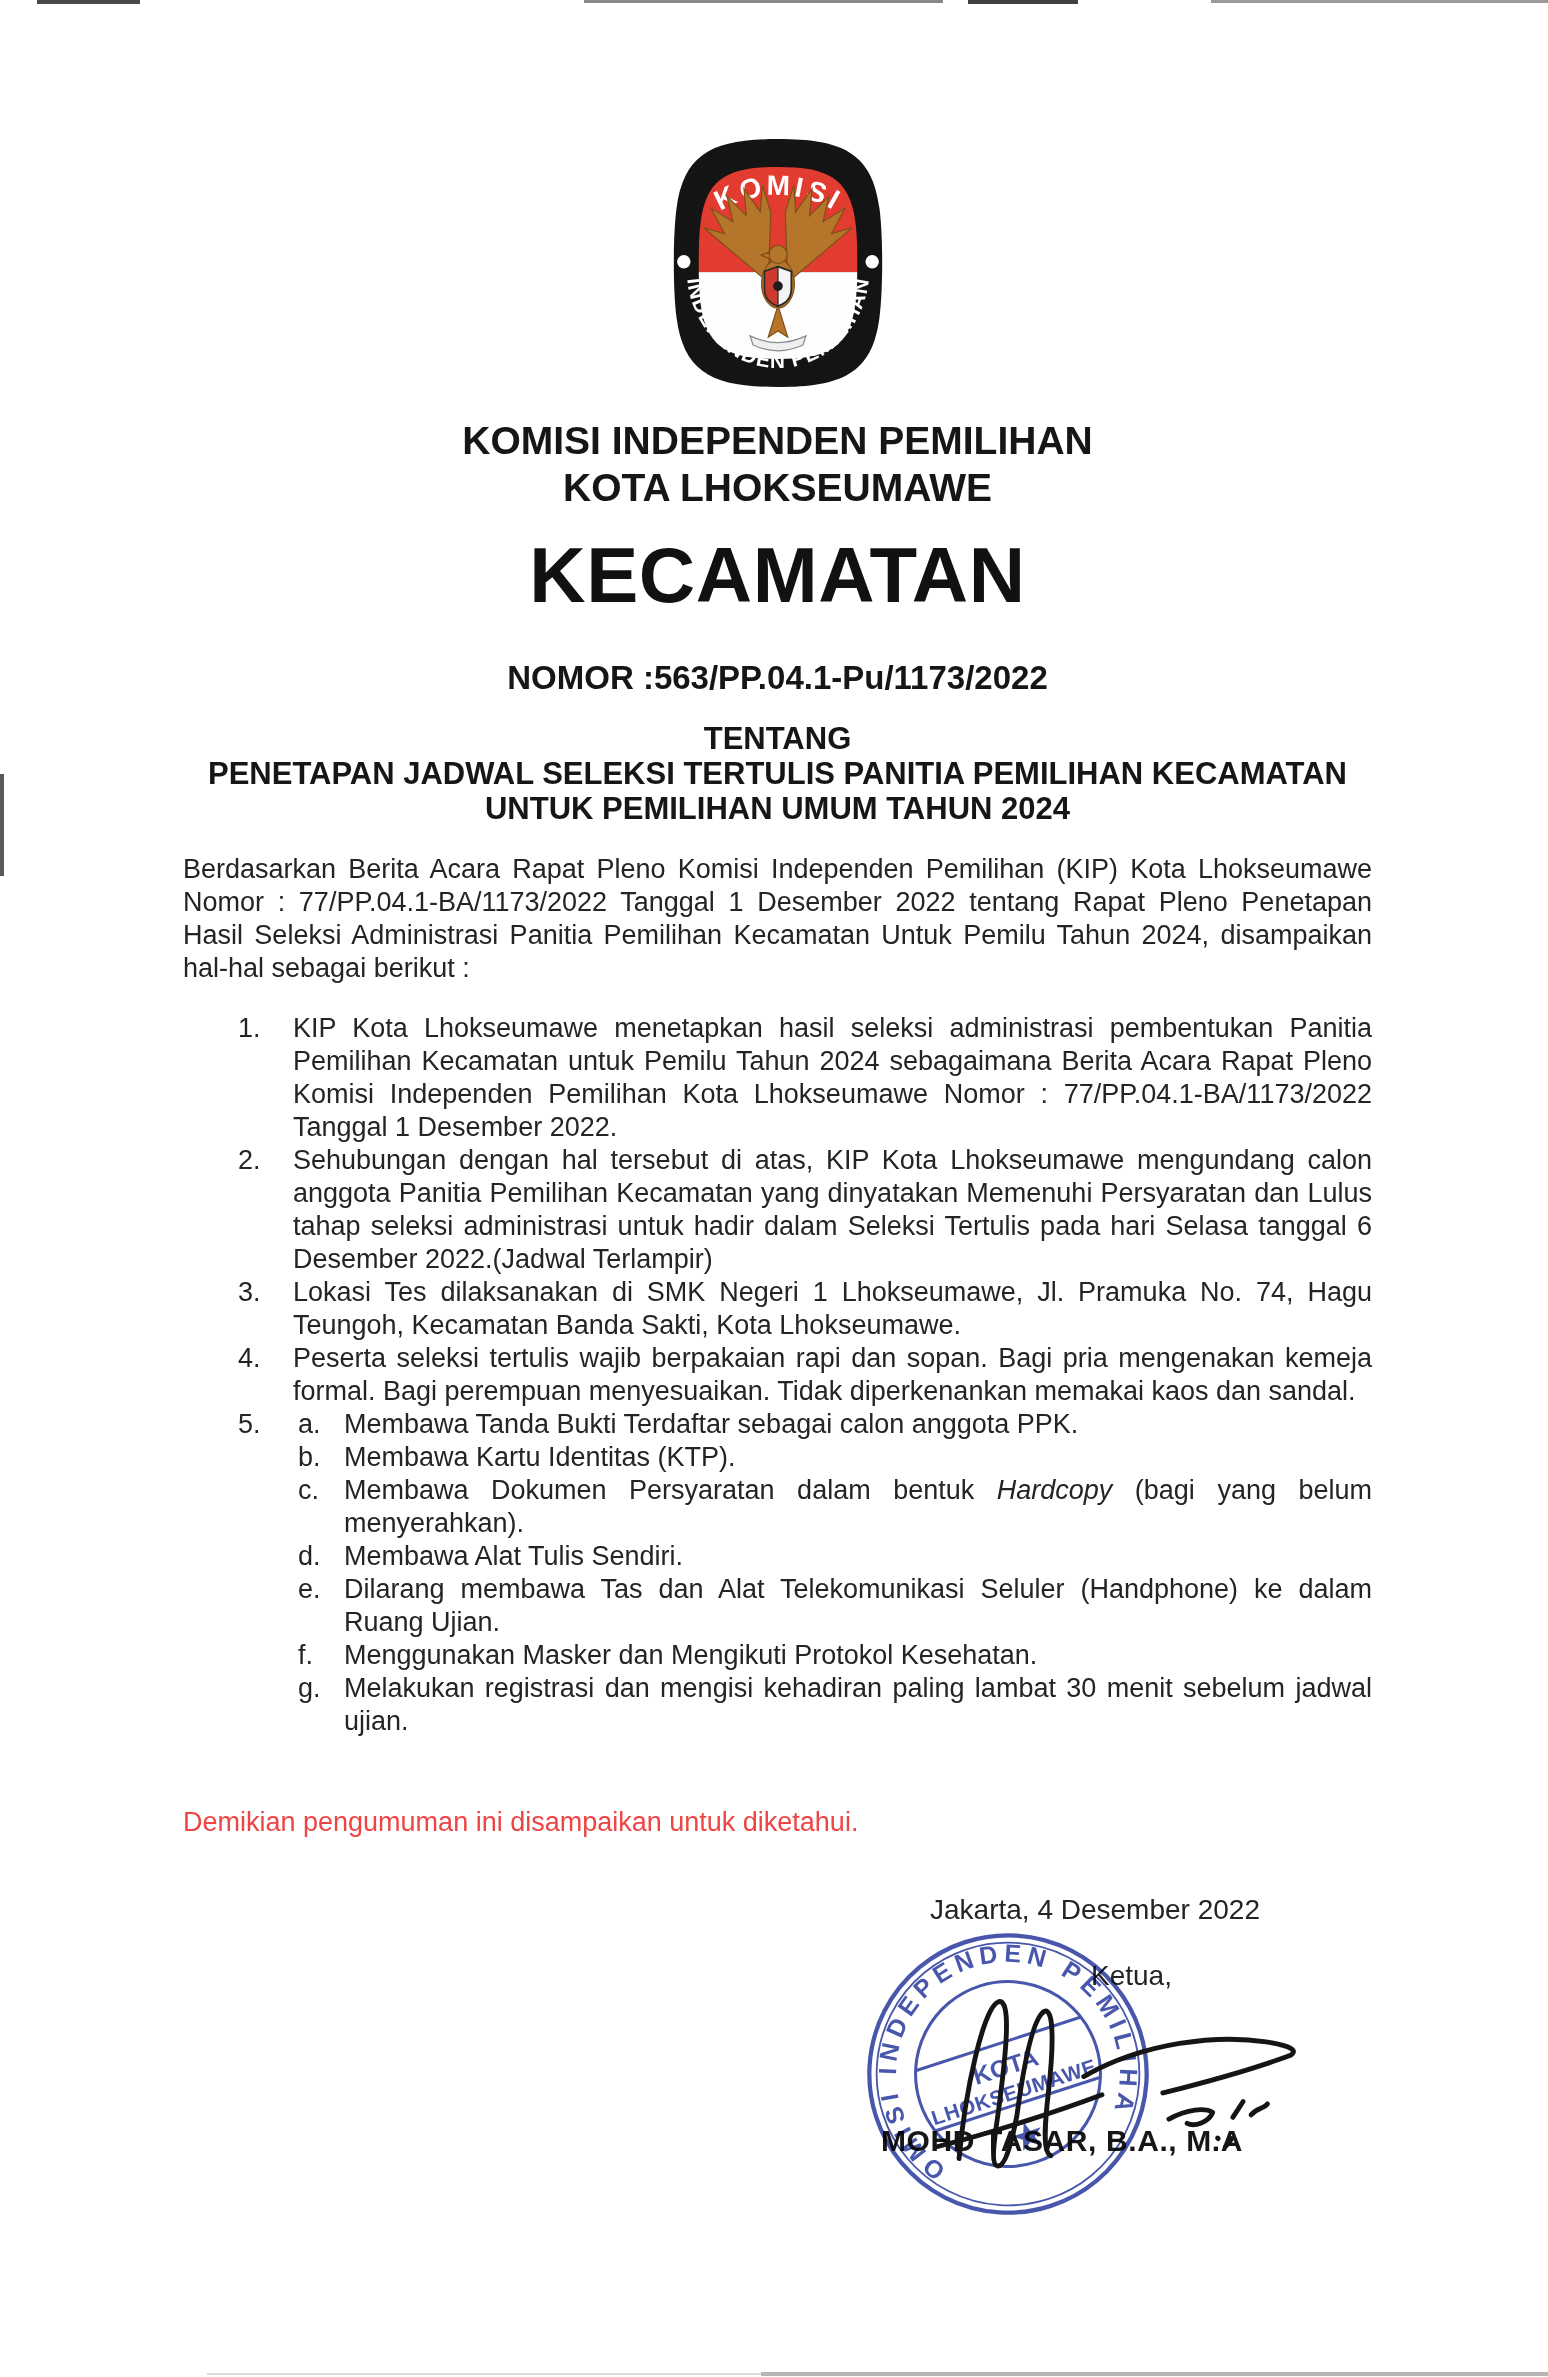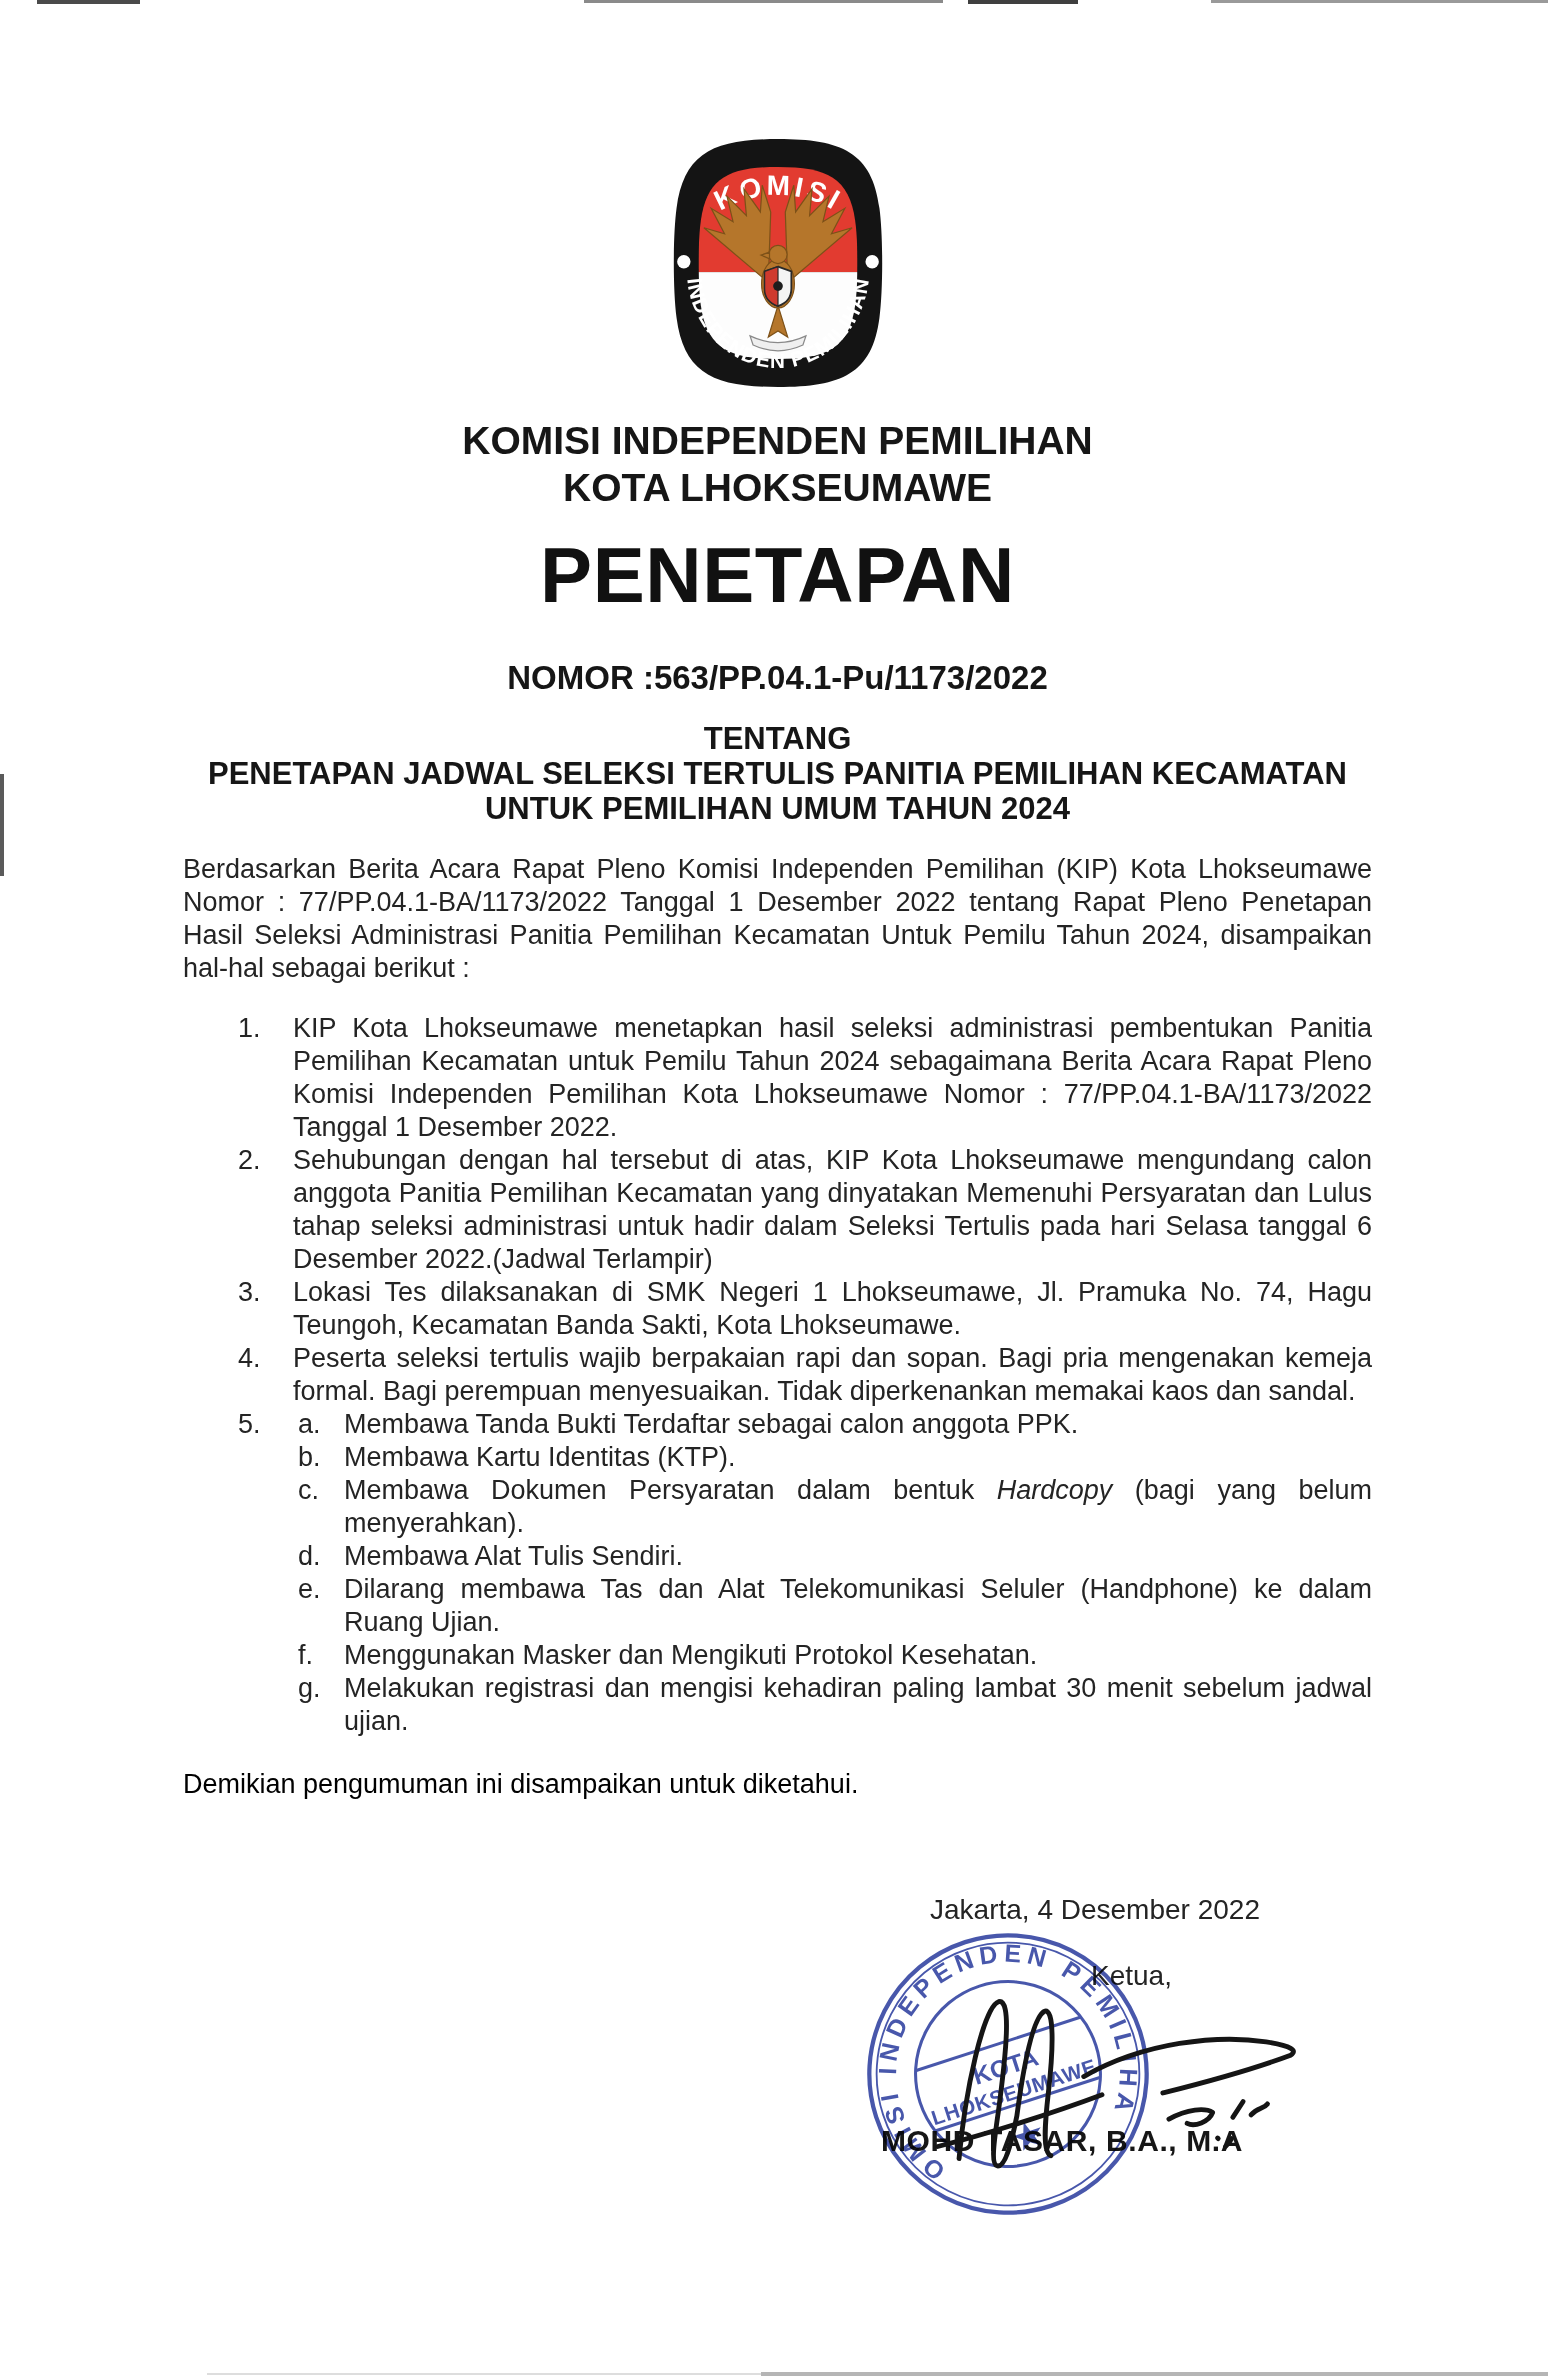--- a/index.html
+++ b/index.html
@@ -24,21 +24,21 @@
   .intro{margin-top:27px;font-size:27px;line-height:33px;text-align:justify;color:#242424;}
   .olist{margin-left:55px;font-size:27px;line-height:33px;color:#242424;}
   .oli{display:flex;}
   .oli .marker{flex:0 0 55px;}
   .oli .obody{flex:1;text-align:justify;}
   .sublist{margin-left:4.9px;}
   .subli{display:flex;}
   .subli .marker{flex:0 0 46px;}
   .subli .sbody{flex:1;text-align:justify;}
   .italic{font-style:italic;}
-  .closing{margin-top:30px;font-size:27px;line-height:33px;color:#000000;}
+  .closing{margin-top:68px;font-size:27px;line-height:33px;color:#ef4444;}
   
   .sig-date{position:absolute;left:930px;top:1894px;font-size:28px;color:#242424;}
   .sig-title{position:absolute;left:1091px;top:1960px;font-size:28px;color:#242424;}
   .sig-name{position:absolute;left:881px;top:2124px;font-size:30px;font-weight:bold;color:#161616;letter-spacing:0.6px;}
   .stamp{position:absolute;left:859px;top:1925px;opacity:0.87;mix-blend-mode:multiply;}
   .signature-ink{position:absolute;left:901px;top:1964px;}
   
   .artifact{position:absolute;background:#555;}
   .art-top1{left:37px;top:0;width:103px;height:4.3px;background:#4a4a4a;}
   .art-top2{left:584px;top:0;width:359px;height:3px;background:#8a8a8a;}
@@ -111,21 +111,21 @@
 
         <path d="M 140 330 Q 186 352 232 330 L 227 345 Q 186 364 145 345 Z" fill="#efefef" stroke="#8a8a8a" stroke-width="2"></path>
       </svg>
     </div>
 
     <div class="org">
       <div>KOMISI INDEPENDEN PEMILIHAN</div>
       <div>KOTA LHOKSEUMAWE</div>
     </div>
 
-    <div class="doc-title">PENETAPAN</div>
+    <div class="doc-title">KECAMATAN</div>
 
     <div class="nomor">
       <span>NOMOR :</span>
       <span>563/PP.04.1-Pu/1173/2022</span>
     </div>
 
     <div class="tentang">
       <div>TENTANG</div>
       <div>PENETAPAN JADWAL SELEKSI TERTULIS PANITIA PEMILIHAN KECAMATAN</div>
       <div>UNTUK PEMILIHAN UMUM TAHUN 2024</div>

